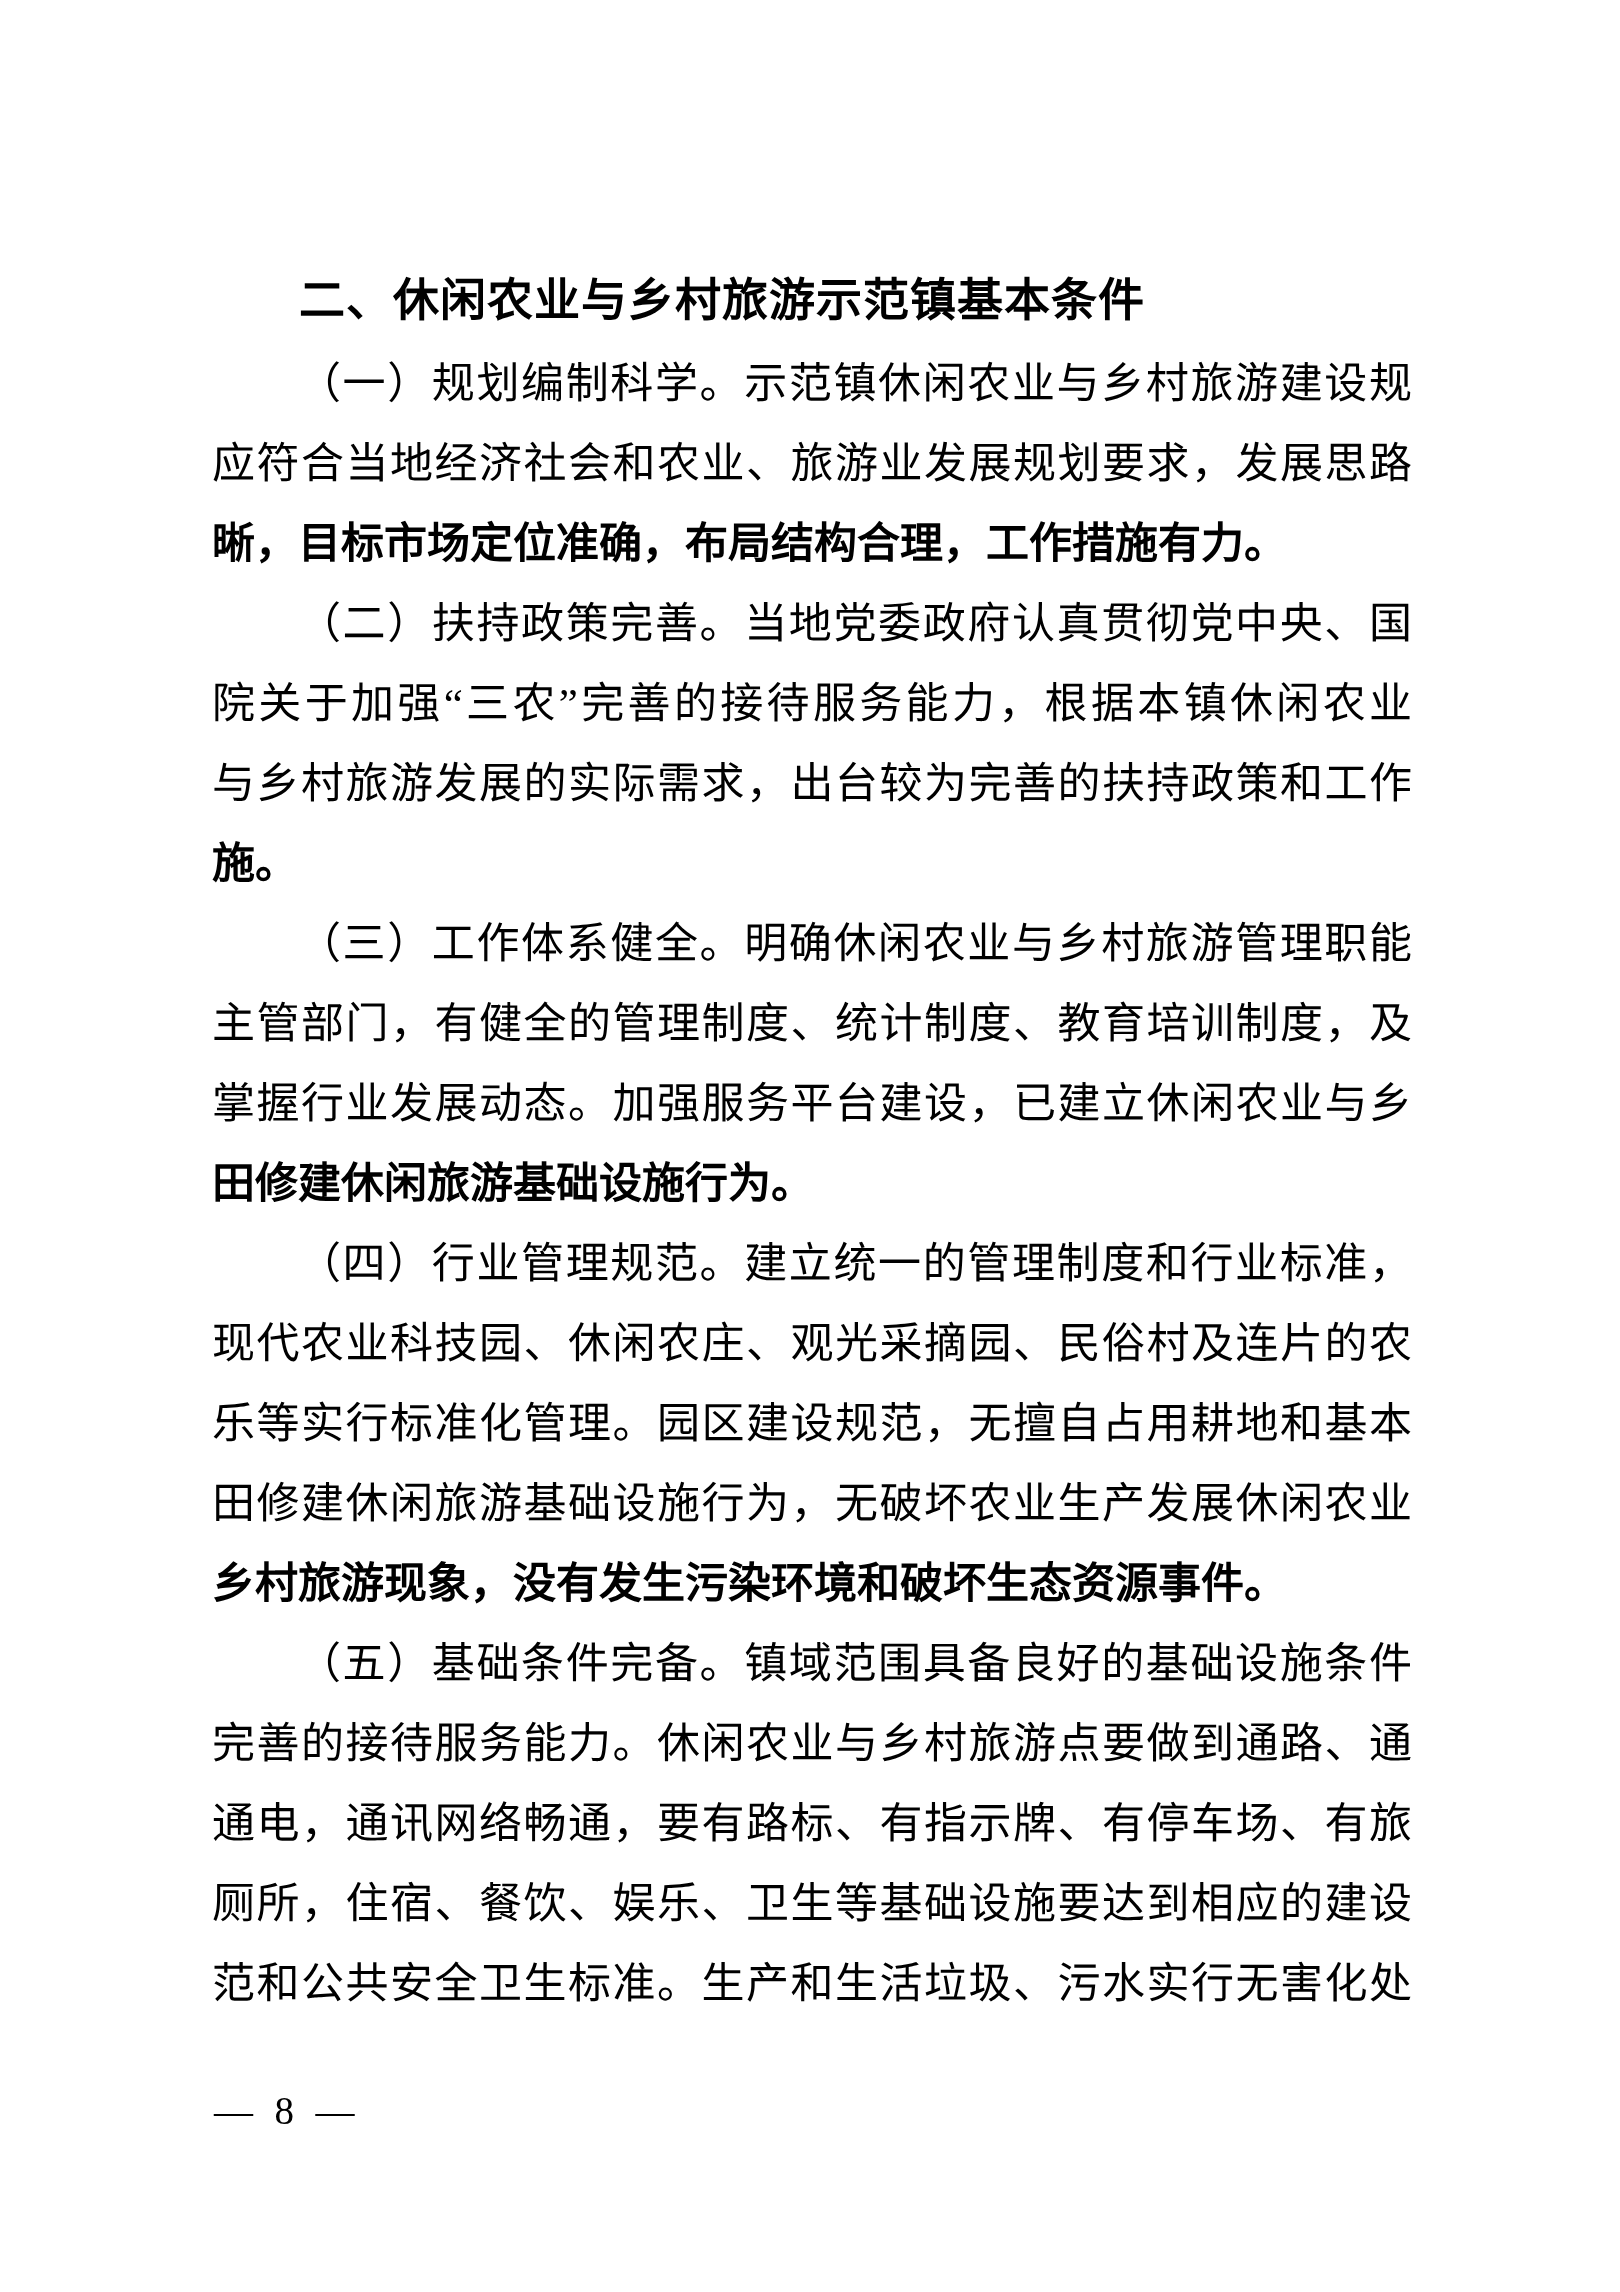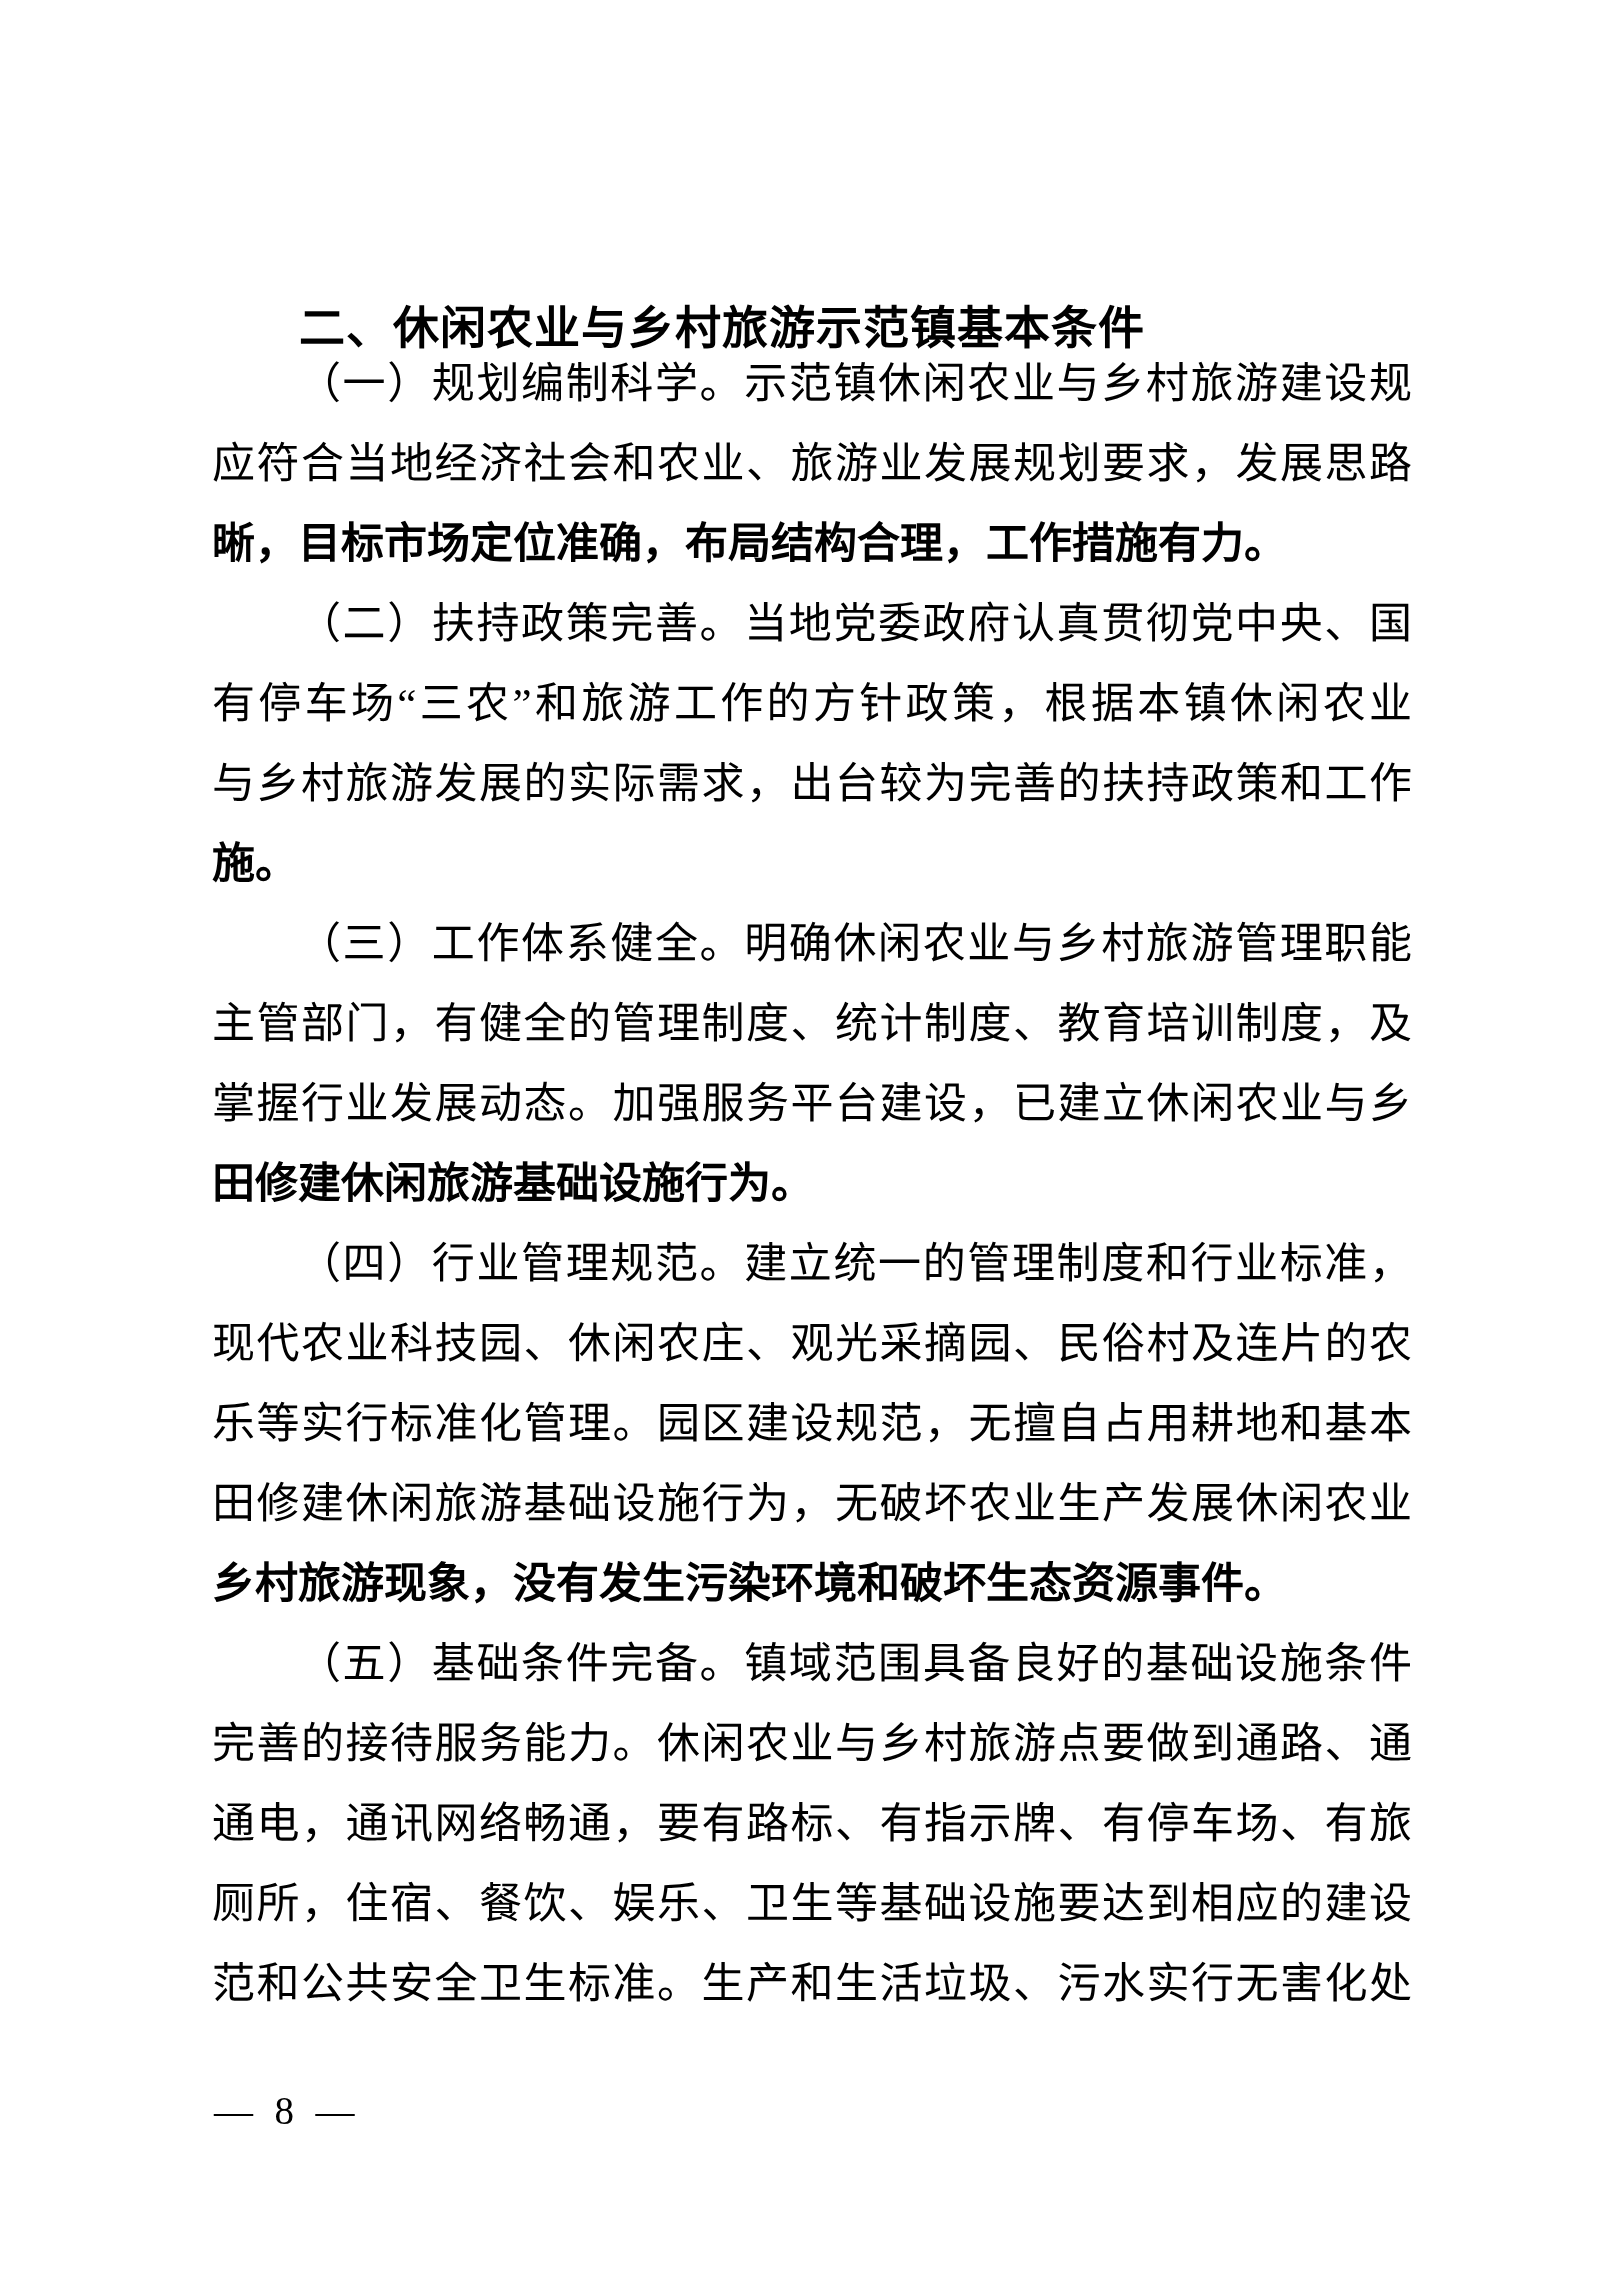--- a/index.html
+++ b/index.html
@@ -25,21 +25,20 @@
     left: 212px;
     top: 271px;
     width: 1200px;
     font-family: "Liberation Sans", sans-serif;
     font-weight: bold;
     font-size: 46px;
     line-height: 59px;
     text-indent: 87px;
     letter-spacing: 1px;
     white-space: nowrap;
-    margin-top: 28px;
   }
   .body-text {
     position: absolute;
     left: 212px;
     top: 344px;
     width: 1200px;
     font-size: 43px;
     line-height: 80px;
     font-family: "Liberation Serif", serif;
   }
@@ -75,21 +74,21 @@
 
   <div class="heading">二、休闲农业与乡村旅游示范镇基本条件</div>
 
   <div class="body-text">
 
     <div class="line first">（一）规划编制科学。示范镇休闲农业与乡村旅游建设规划</div>
     <div class="line">应符合当地经济社会和农业、旅游业发展规划要求，发展思路清</div>
     <div class="line last">晰，目标市场定位准确，布局结构合理，工作措施有力。</div>
 
     <div class="line first">（二）扶持政策完善。当地党委政府认真贯彻党中央、国务</div>
-    <div class="line">有停车场“三农”和旅游工作的方针政策，根据本镇休闲农业</div>
+    <div class="line">院关于加强“三农”完善的接待服务能力，根据本镇休闲农业</div>
     <div class="line">与乡村旅游发展的实际需求，出台较为完善的扶持政策和工作措</div>
     <div class="line last">施。</div>
 
     <div class="line first">（三）工作体系健全。明确休闲农业与乡村旅游管理职能和</div>
     <div class="line">主管部门，有健全的管理制度、统计制度、教育培训制度，及时</div>
     <div class="line">掌握行业发展动态。加强服务平台建设，已建立休闲农业与乡村</div>
     <div class="line last">田修建休闲旅游基础设施行为。</div>
 
     <div class="line first">（四）行业管理规范。建立统一的管理制度和行业标准，对</div>
     <div class="line">现代农业科技园、休闲农庄、观光采摘园、民俗村及连片的农家</div>

